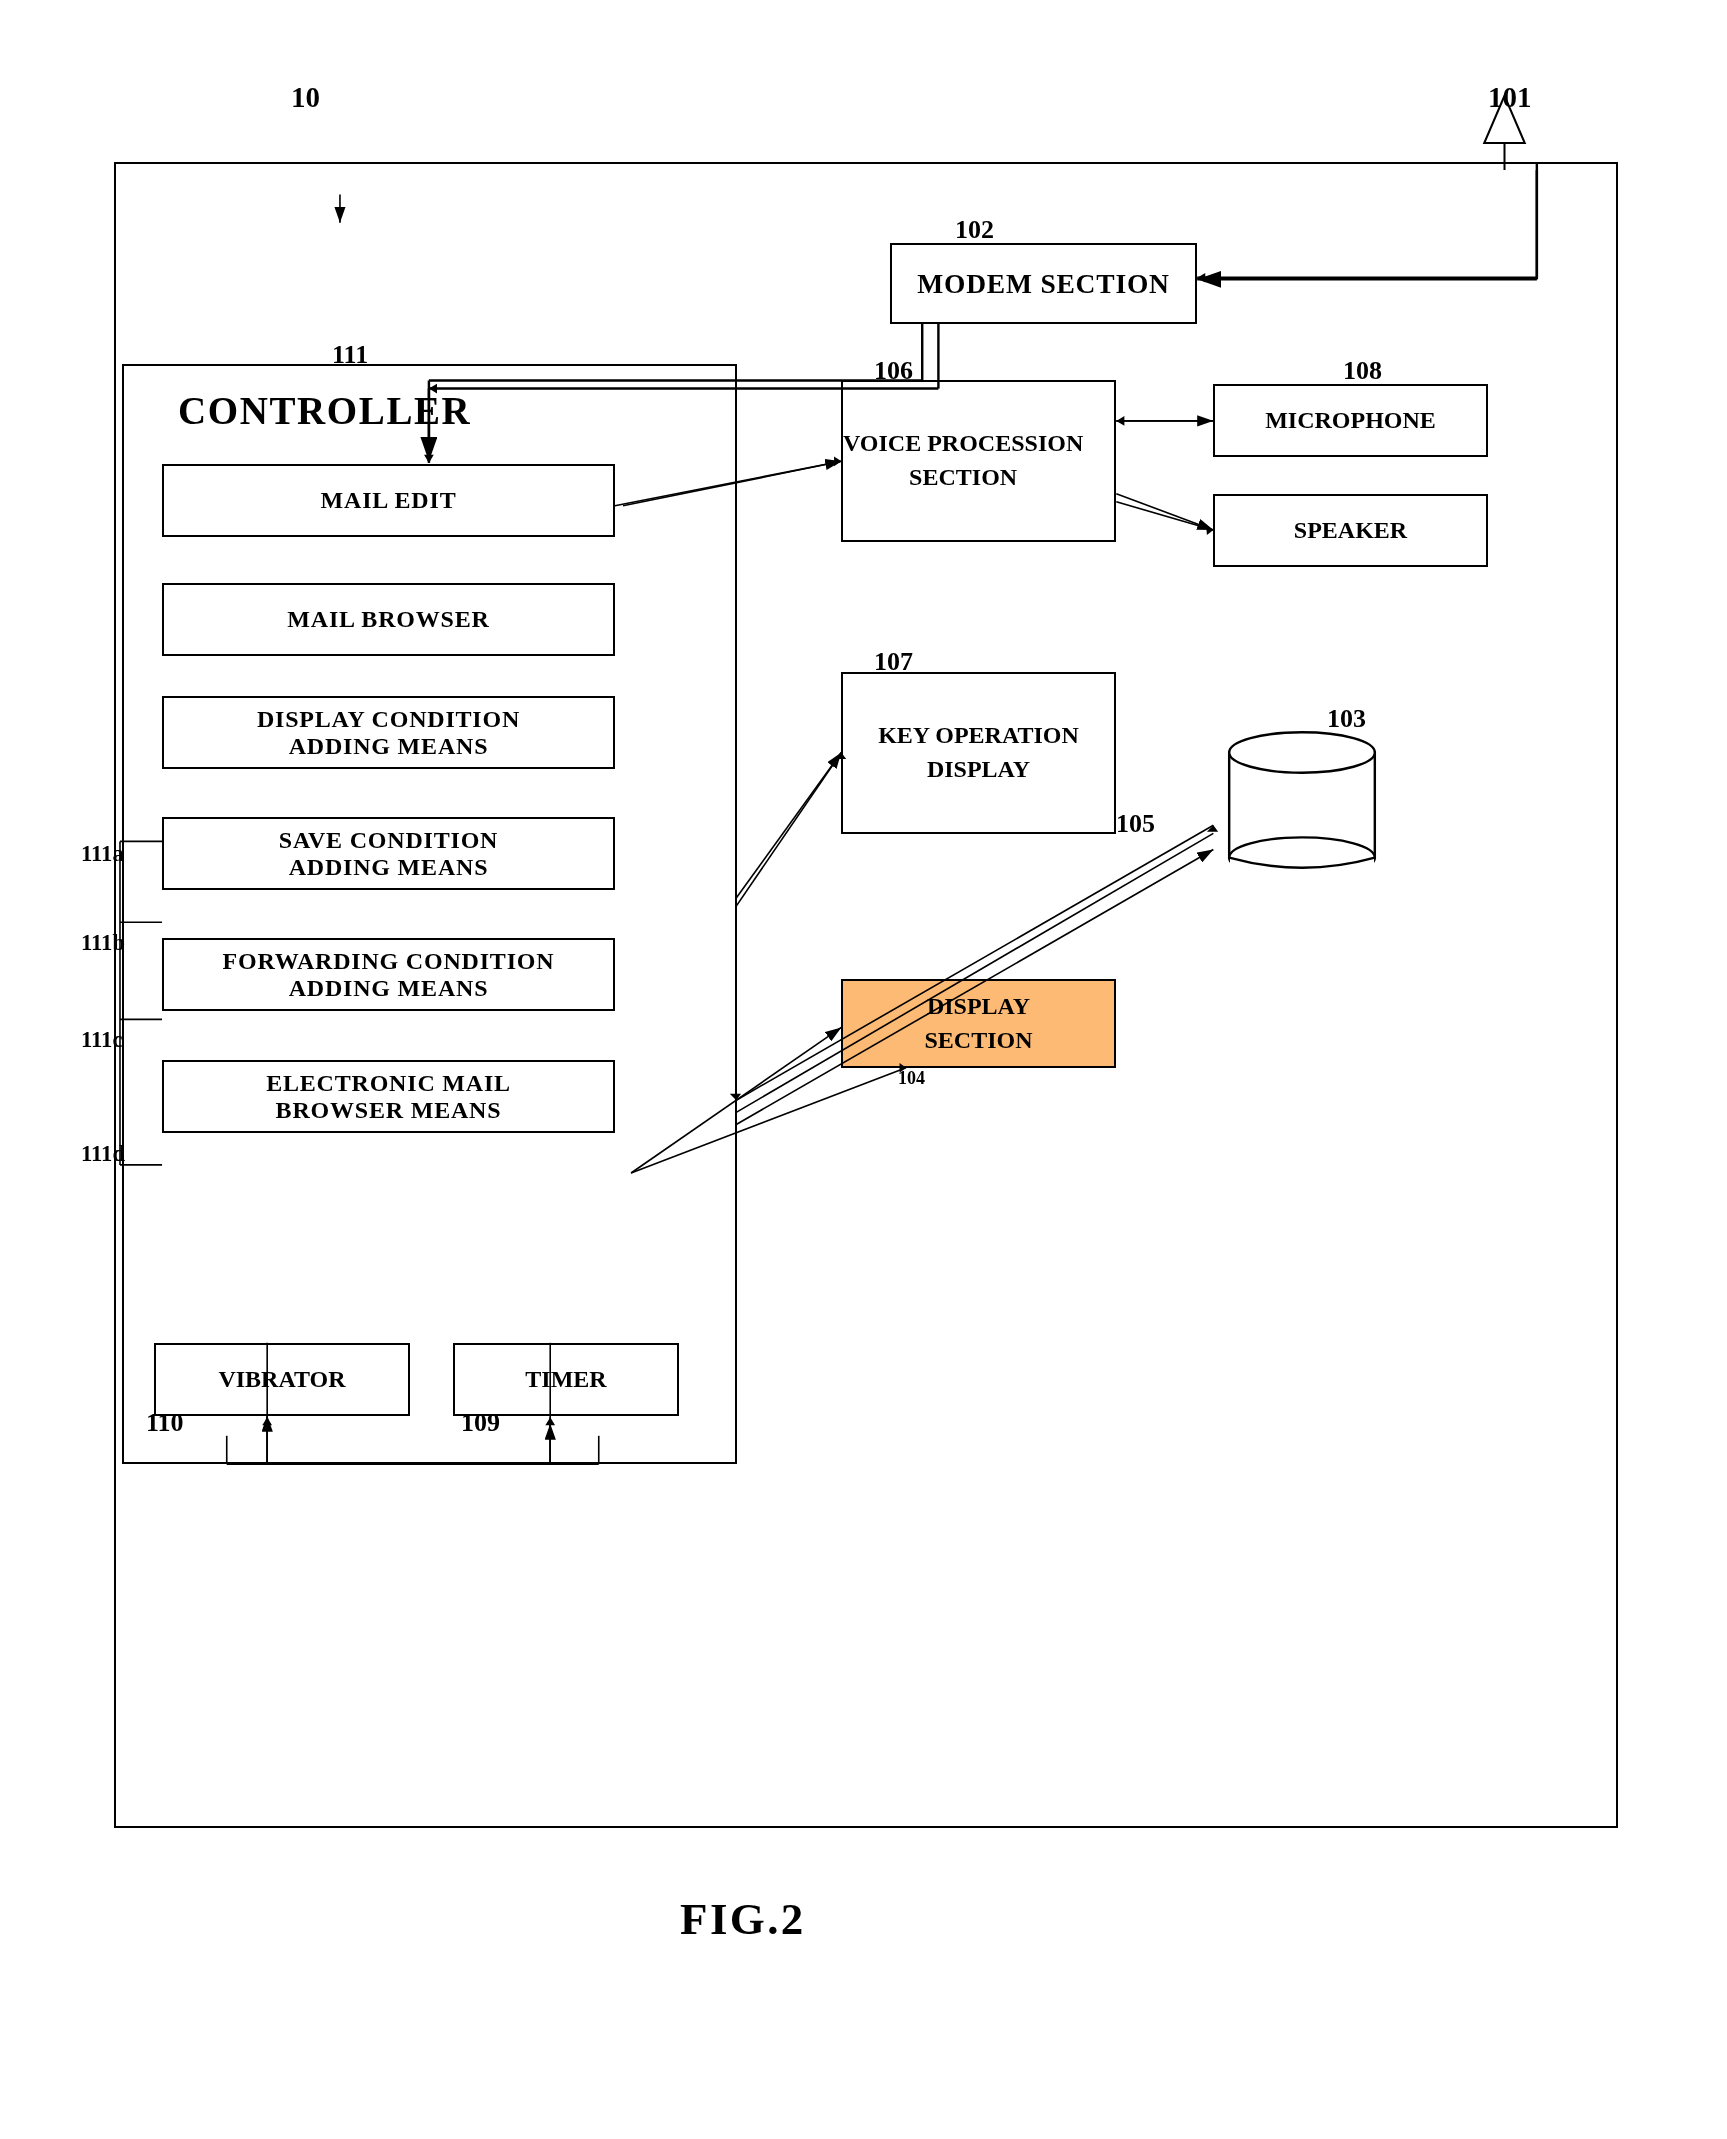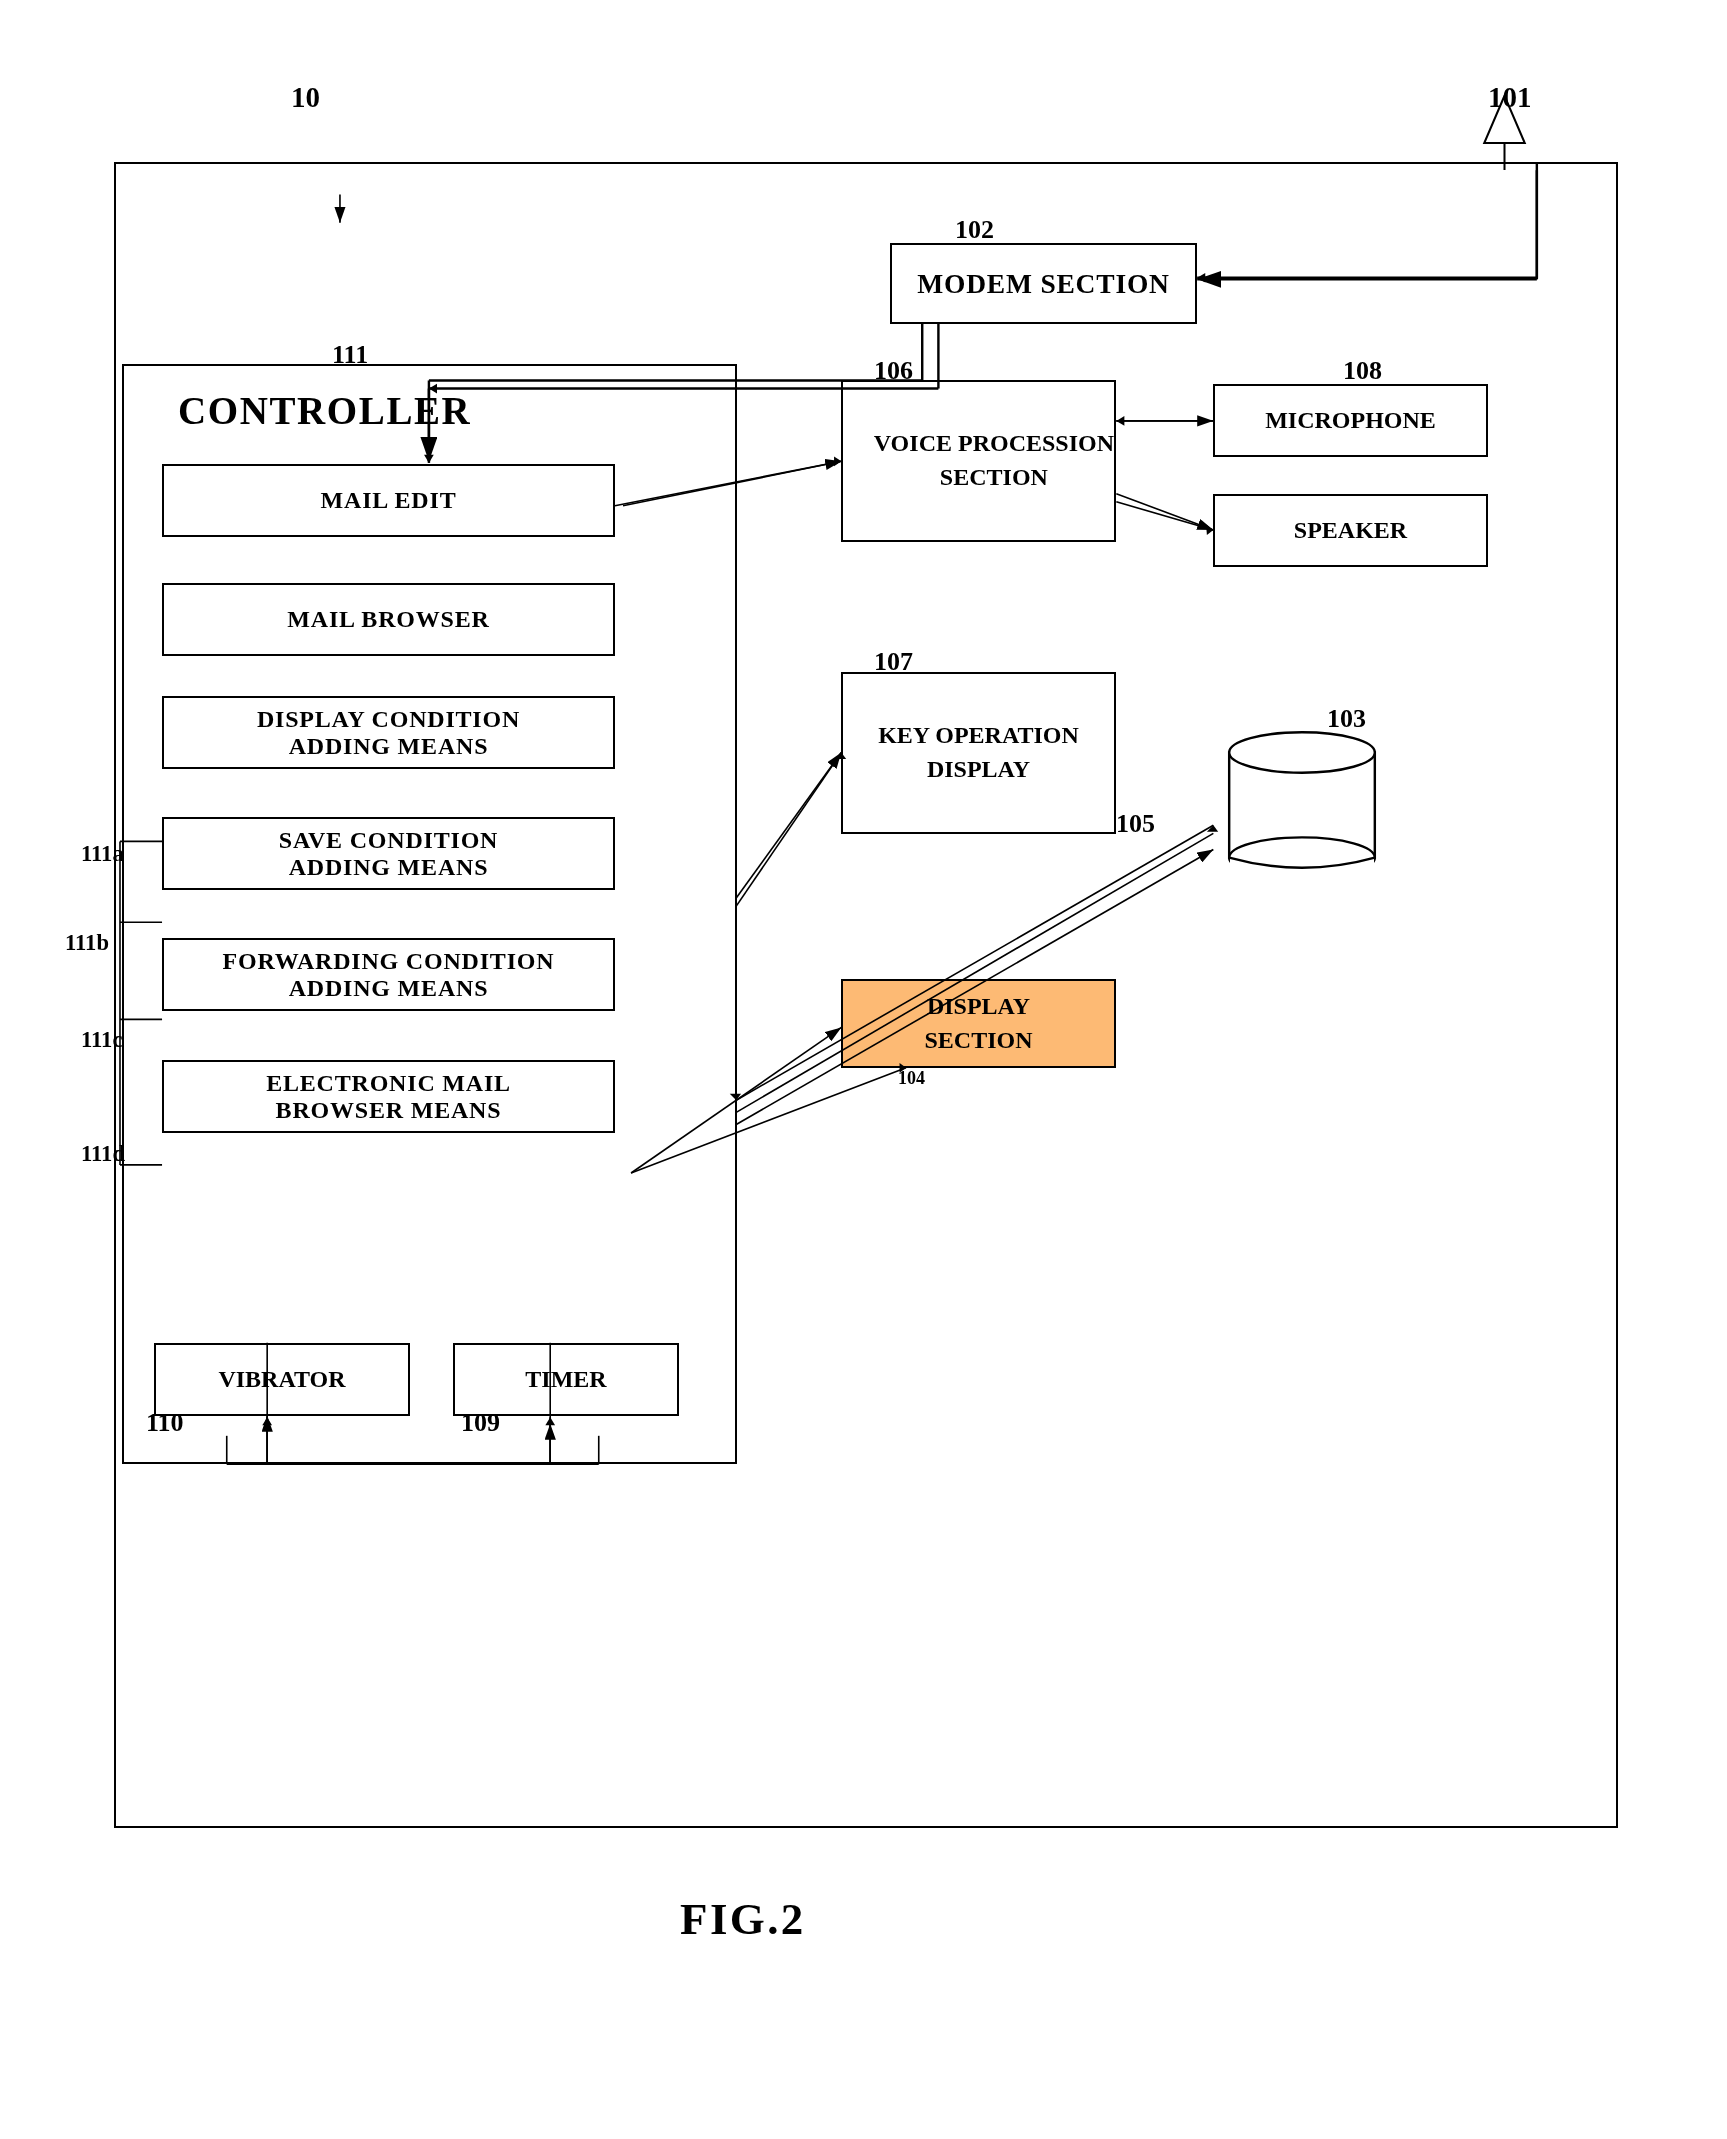--- a/index.html
+++ b/index.html
@@ -135,35 +135,35 @@
     .forwarding-condition { top: 873px; }
     .electronic-mail { top: 995px; }
 
     
     .side-label {
       position: absolute;
       font-size: 22.6px;
       font-weight: bold;
     }
     .label-111a { top: 776px; left: 16px; }
-    .label-111b { top: 865px; left: 0; }
+    .label-111b { top: 865px; left: 16px; }
     .label-111c { top: 962px; left: 16px; }
     .label-111d { top: 1076px; left: 16px; }
 
     
     .voice-box {
       position: absolute;
       top: 315px;
       left: 776px;
       width: 275px;
       height: 162px;
       border: 2.4px solid #000;
       display: flex;
       align-items: center;
-      justify-content: flex-end;
+      justify-content: flex-start;
       background: #fff;
     }
     .voice-box span {
       font-size: 24px;
       font-weight: bold;
       text-align: center;
       line-height: 1.4;
     }
     .label-106 {
       position: absolute;

